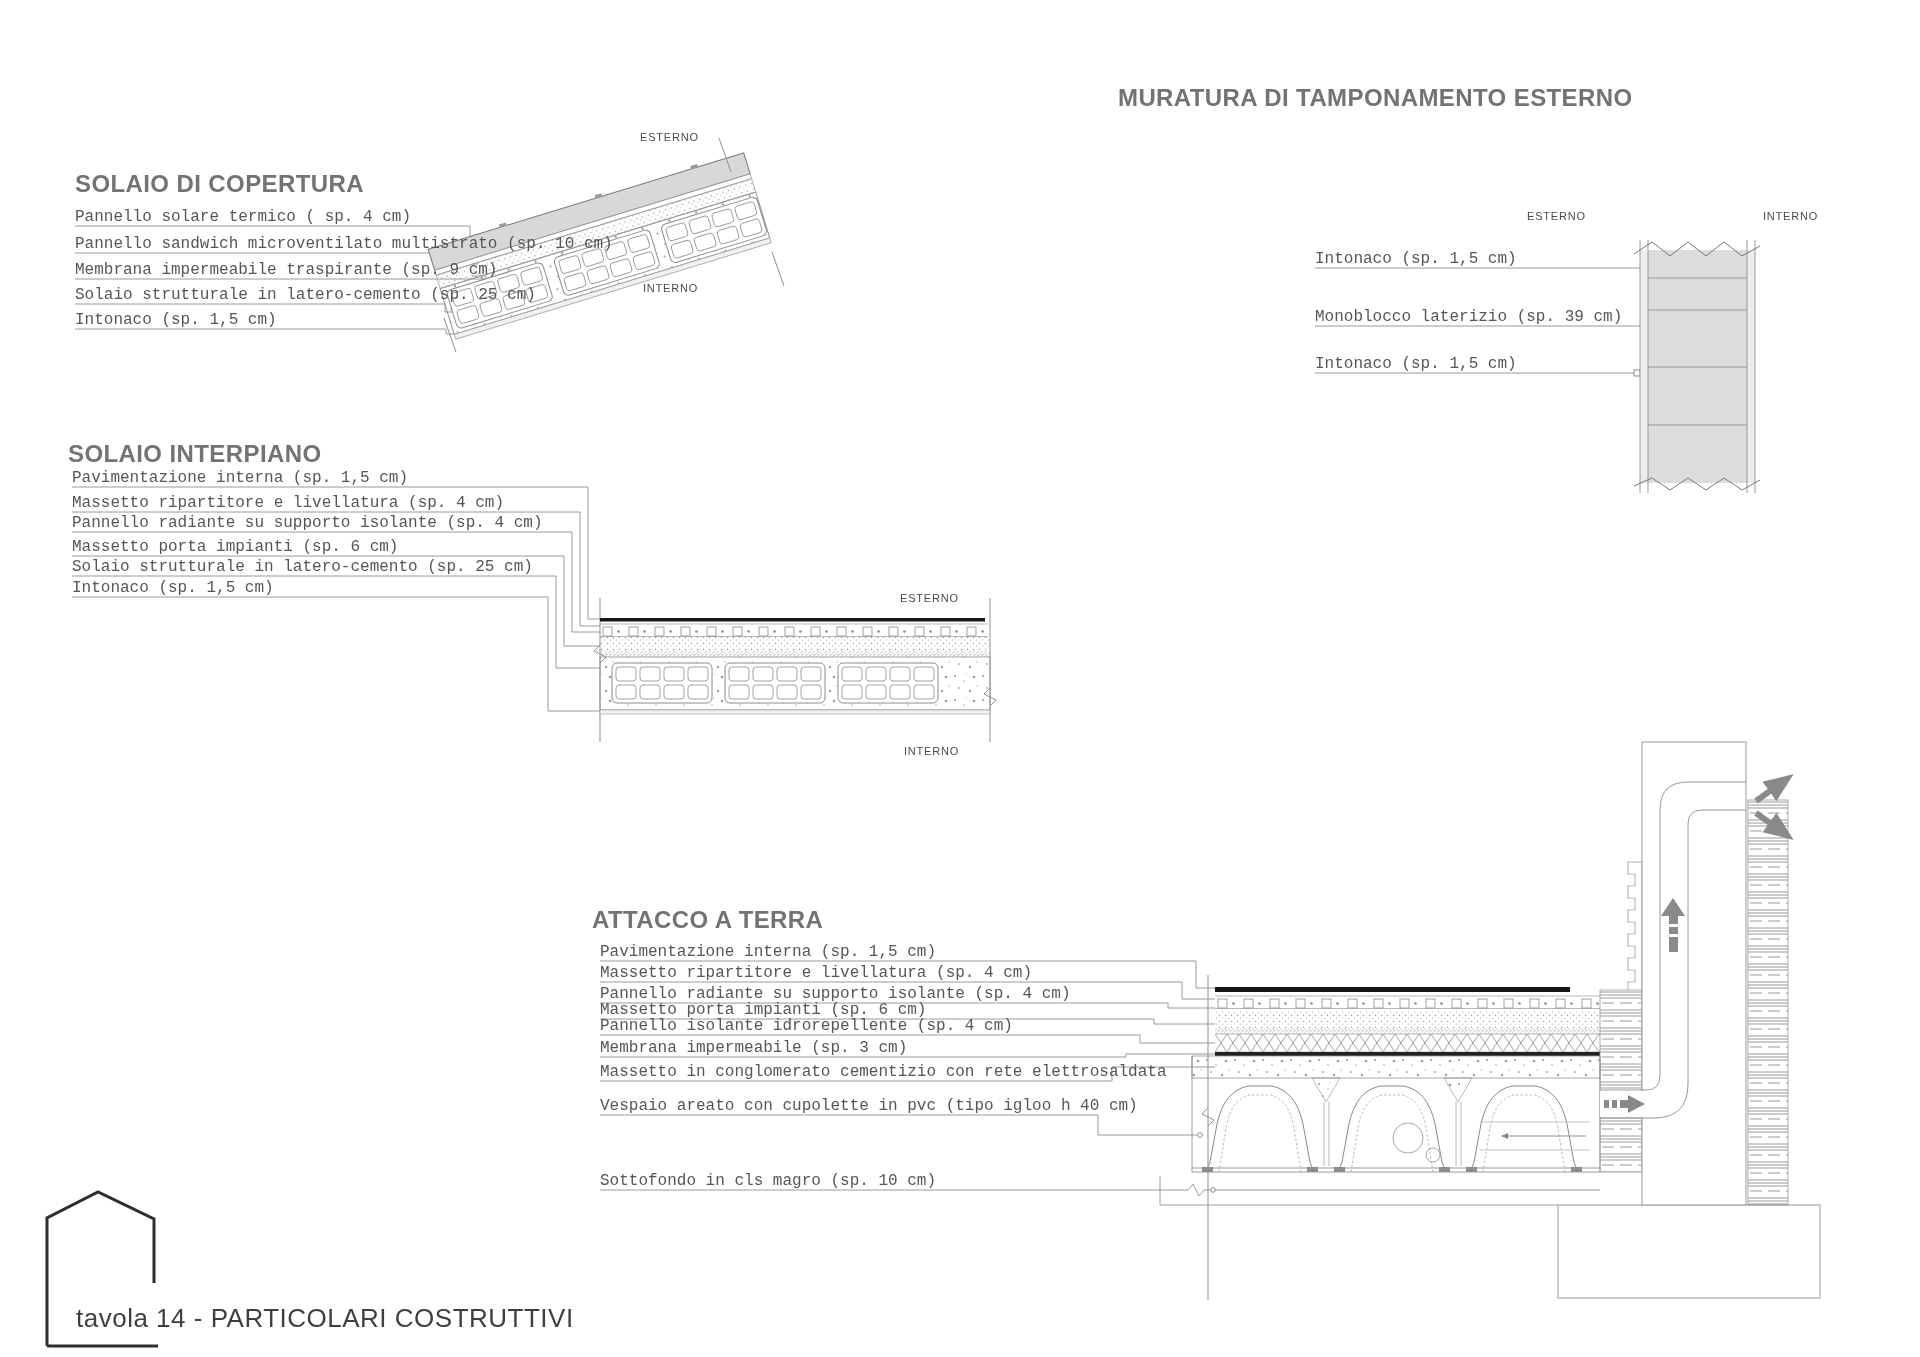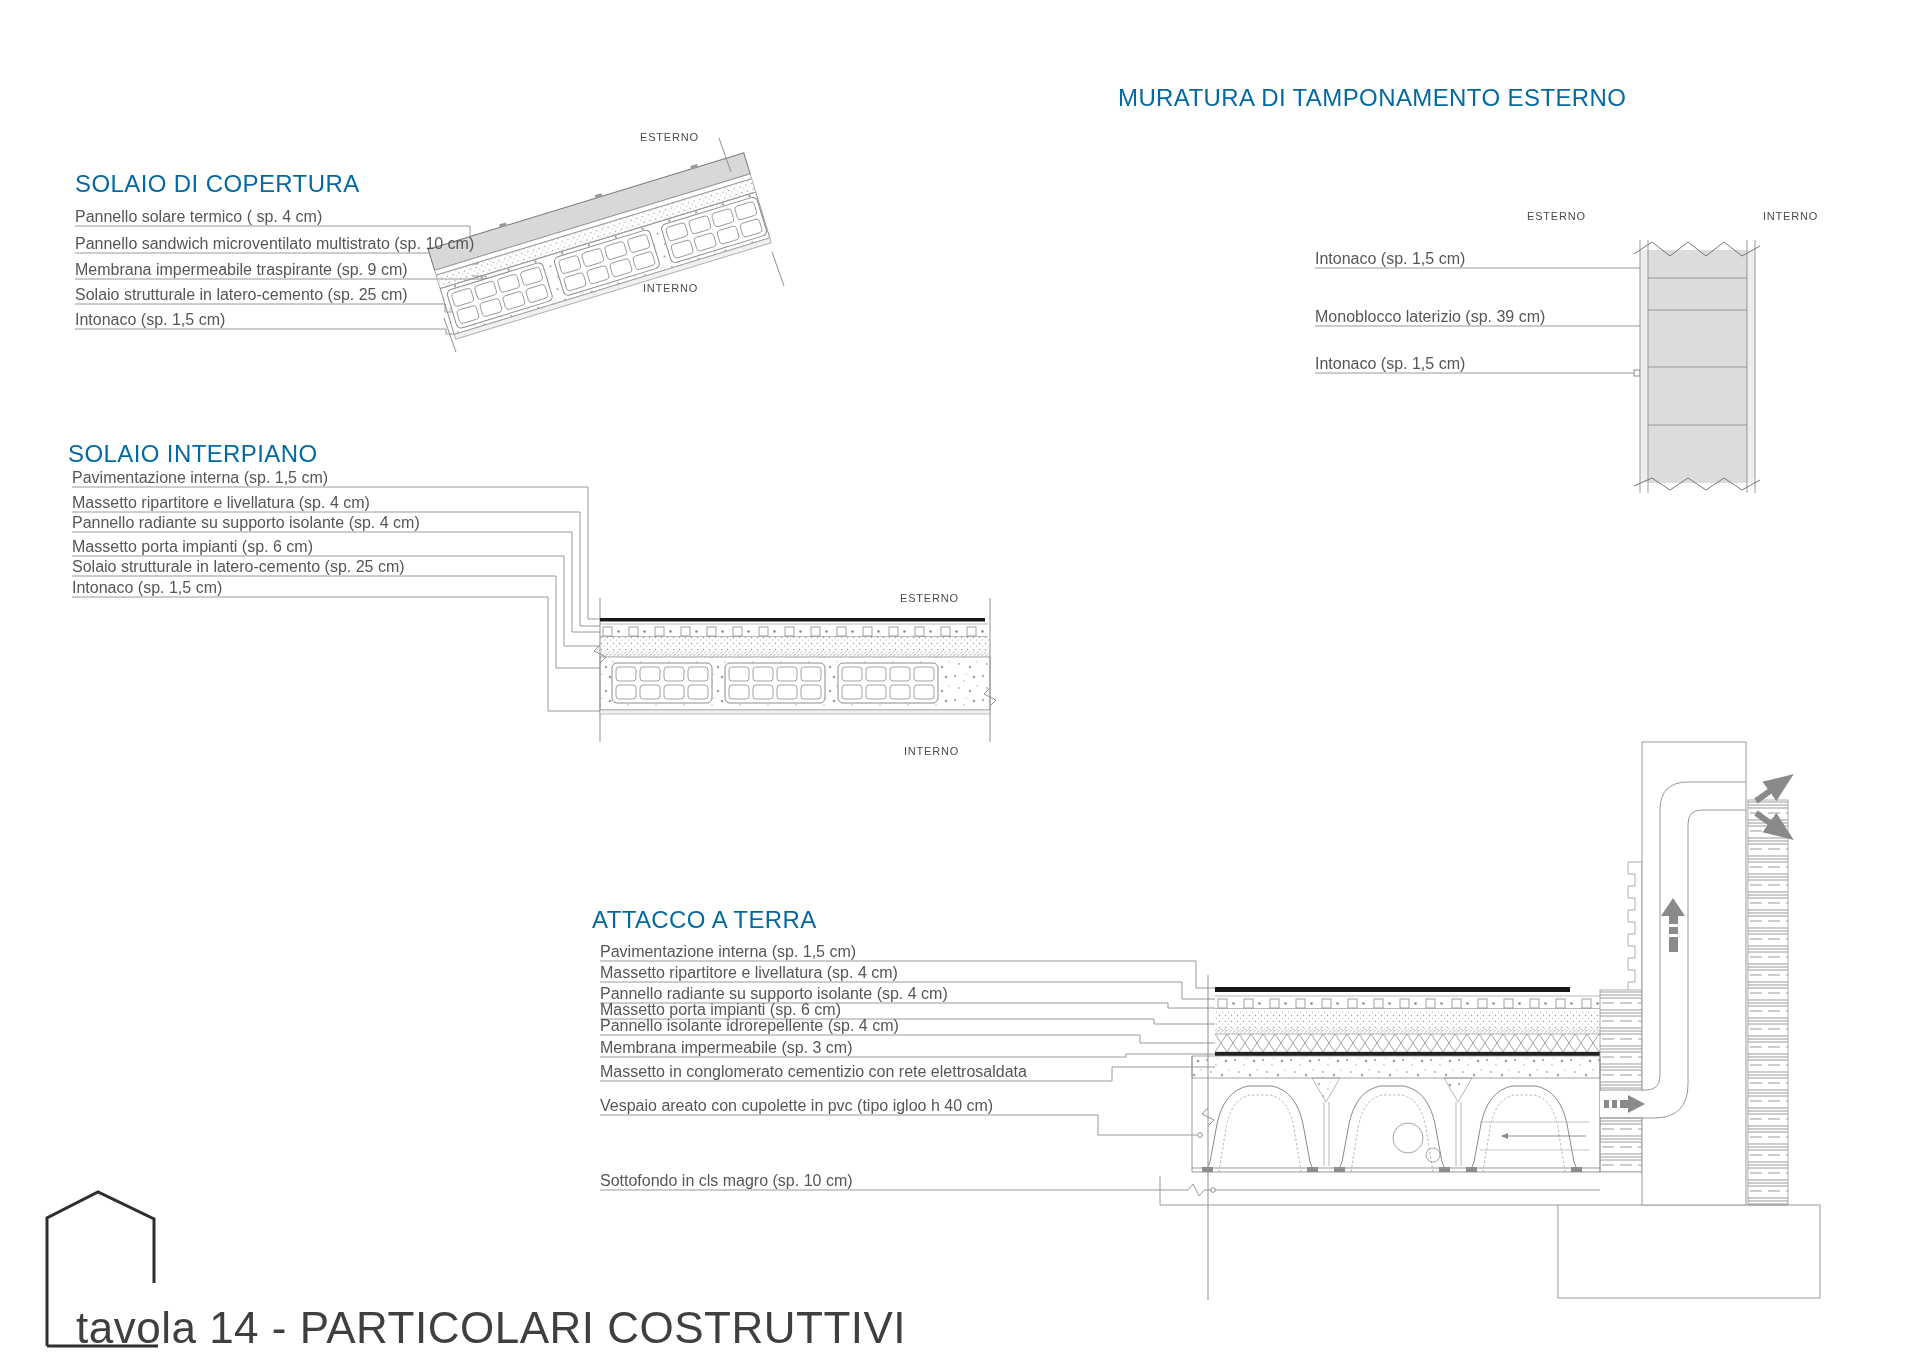--- a/index.html
+++ b/index.html
@@ -1,22 +1,22 @@
 <!DOCTYPE html>
 <html><head>
 <meta charset="utf-8">
 <style>
   html,body{margin:0;padding:0;background:#fff;}
   #sheet{position:relative;width:1920px;height:1357px;background:#fff;overflow:hidden;
          font-family:"Liberation Sans",sans-serif;}
   #linework{position:absolute;left:0;top:0;}
-  .sec-title{position:absolute;font-size:24px;font-weight:400;color:#0369a1;letter-spacing:0.4px;white-space:nowrap;}
-  .lbl{position:absolute;font-size:16px;color:#55565a;white-space:nowrap;}
+  .sec-title{position:absolute;font-size:24px;font-weight:700;color:#737373;letter-spacing:0.4px;white-space:nowrap;}
+  .lbl{position:absolute;font-size:16px;color:#55565a;white-space:nowrap;font-family:Liberation Mono, monospace;}
   .marker{position:absolute;font-size:11px;color:#4a4b4f;letter-spacing:0.8px;white-space:nowrap;}
-  .sheet-title{position:absolute;left:76px;top:1303px;font-size:44px;font-weight:400;
+  .sheet-title{position:absolute;left:76px;top:1303px;font-size:26px;font-weight:400;
                color:#3f3f41;letter-spacing:0.5px;white-space:nowrap;}
 </style>
 </head>
 <body>
 
 <div id="sheet">
 
 <svg id="linework" width="1920" height="1357" viewBox="0 0 1920 1357" xmlns="http://www.w3.org/2000/svg">
   <defs>
     <pattern id="dotsF" width="6" height="6" patternUnits="userSpaceOnUse">

